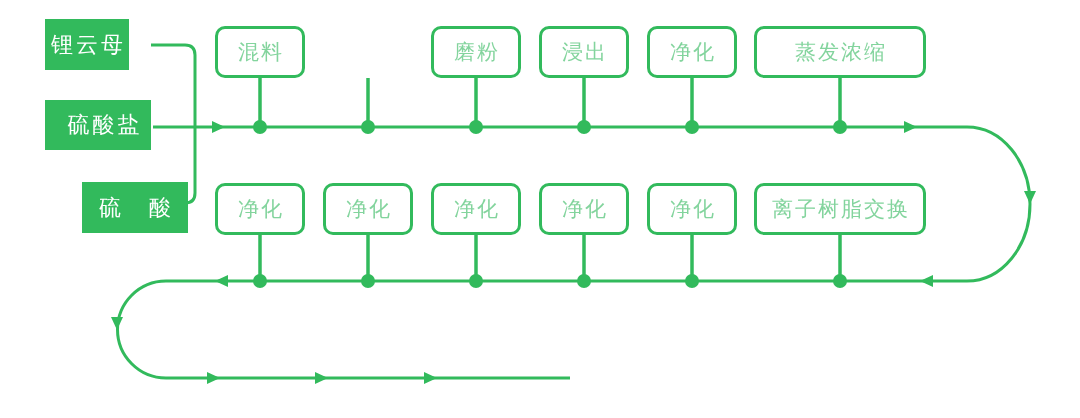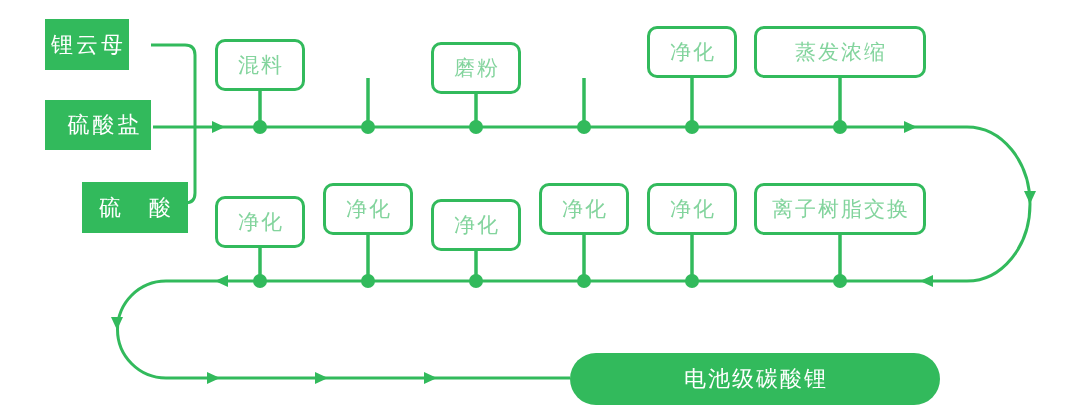--- a/index.html
+++ b/index.html
@@ -76,23 +76,23 @@
     letter-spacing: 2px;
     text-indent: 2px;
   }
   
   .src-0 { left: 45px; top: 19px;  width: 84px; height: 51px; }
   .src-1 { left: 45px; top: 100px; width: 106px; height: 50px; padding-left: 11px; }
   .src-2 { left: 45px; top: 182px; width: 106px; height: 51px; margin-left: 37px; }
   
   .row-top { top: 26px; height: 52px; }
   .row-mid { top: 183px; height: 52px; }
-  .col-0 { left: 215px; width: 90px; margin-top: 13px; }
+  .col-0 { left: 215px; width: 90px; }
   .col-1 { left: 323px; width: 90px; }
-  .col-2 { left: 431px; width: 90px; margin-top: 16px; }
+  .col-2 { left: 431px; width: 90px; }
   .col-3 { left: 539px; width: 90px; }
   .col-4 { left: 647px; width: 90px; }
   .col-5 { left: 754px; width: 172px; }
 </style>
 </head>
 <body>
 
 <div class="canvas">
 
   <svg class="connectors" viewBox="0 0 1080 418" xmlns="http://www.w3.org/2000/svg">
@@ -139,25 +139,25 @@
     <polygon class="arrow" points="315,372 328,378 315,384"></polygon>
     <polygon class="arrow" points="424,372 437,378 424,384"></polygon>
   </svg>
 
   <div class="source-box src-0">锂云母</div>
   <div class="source-box src-1">硫酸盐</div>
   <div class="source-box src-2">硫　酸</div>
 
   <div class="step-box row-top col-0">混料</div>
   <div class="step-box row-top col-2">磨粉</div>
+  <div class="step-box row-top col-3">浸出</div>
   <div class="step-box row-top col-4">净化</div>
   <div class="step-box row-top col-5">蒸发浓缩</div>
 
   <div class="step-box row-mid col-0">净化</div>
   <div class="step-box row-mid col-1">净化</div>
   <div class="step-box row-mid col-2">净化</div>
   <div class="step-box row-mid col-3">净化</div>
   <div class="step-box row-mid col-4">净化</div>
   <div class="step-box row-mid col-5">离子树脂交换</div>
 
-  <div class="result-pill">电池级碳酸锂</div>
 
 </div>
 
 </body></html>

